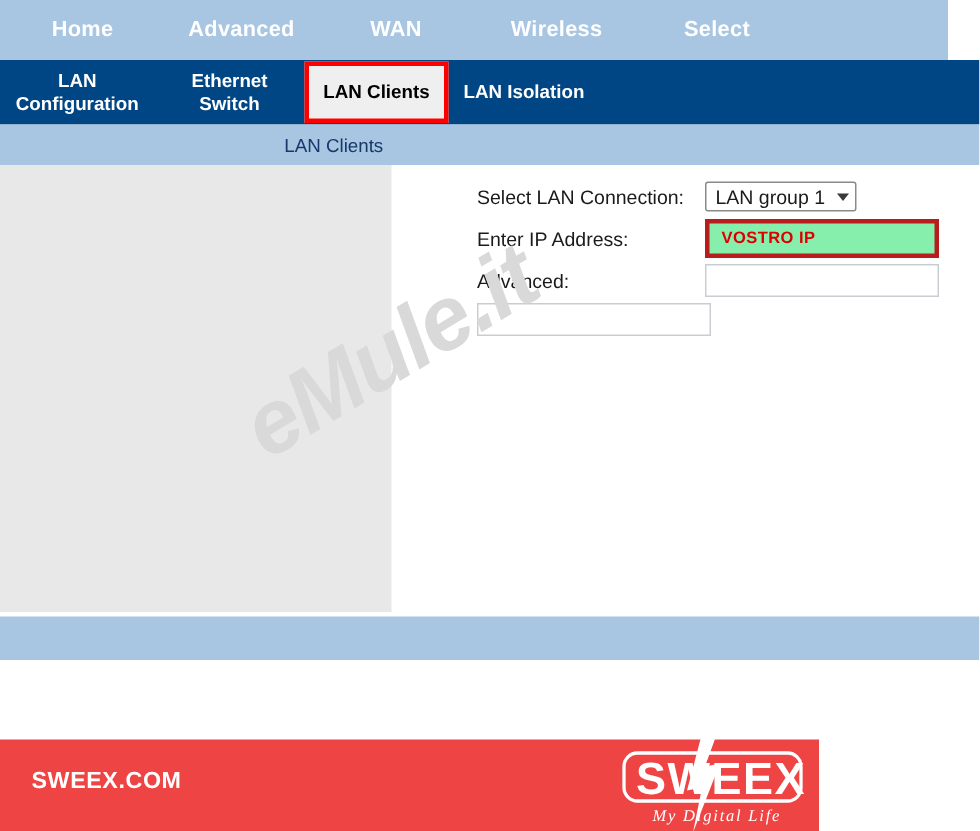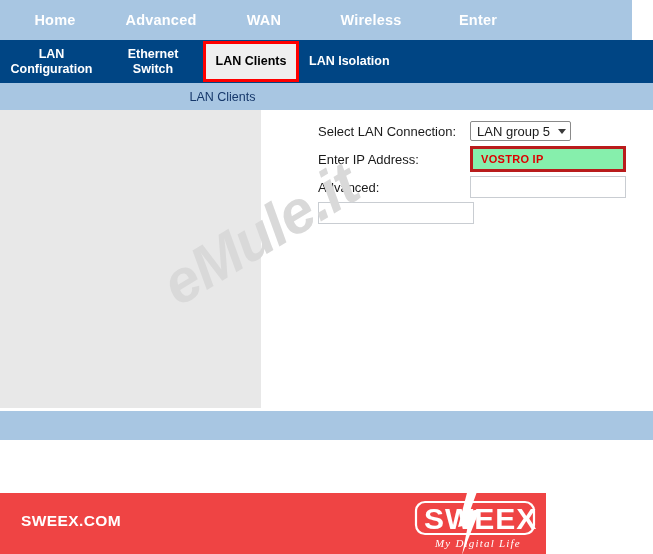--- a/index.html
+++ b/index.html
@@ -247,21 +247,21 @@
   <div class="topnav-item tn-w-adv">
     <span>Advanced</span>
   </div>
   <div class="topnav-item tn-w-wan">
     <span>WAN</span>
   </div>
   <div class="topnav-item tn-w-wl">
     <span>Wireless</span>
   </div>
   <div class="topnav-item tn-w-st">
-    <span>Enter</span>
+    <span>Select</span>
   </div>
 </div>
 
 <div class="subnav">
   <div class="subnav-inner">
     <div class="subnav-item sn-w-conf">
       <span>LAN Configuration</span>
     </div>
     <div class="subnav-item sn-w-eth">
       <span>Ethernet Switch</span>
@@ -280,21 +280,21 @@
 </div>
 
 <div class="content">
   <div class="left-panel"></div>
 
   <div class="form">
 
     <div class="form-row">
       <div class="form-label">Select LAN Connection:</div>
       <div class="sel-box">
-        <span>LAN group 5</span>
+        <span>LAN group 1</span>
         <span class="sel-caret"></span>
       </div>
     </div>
 
     <div class="form-row row-ip">
       <div class="form-label">Enter IP Address:</div>
       <div class="ip-field">
         <span>VOSTRO IP</span>
       </div>
     </div>

